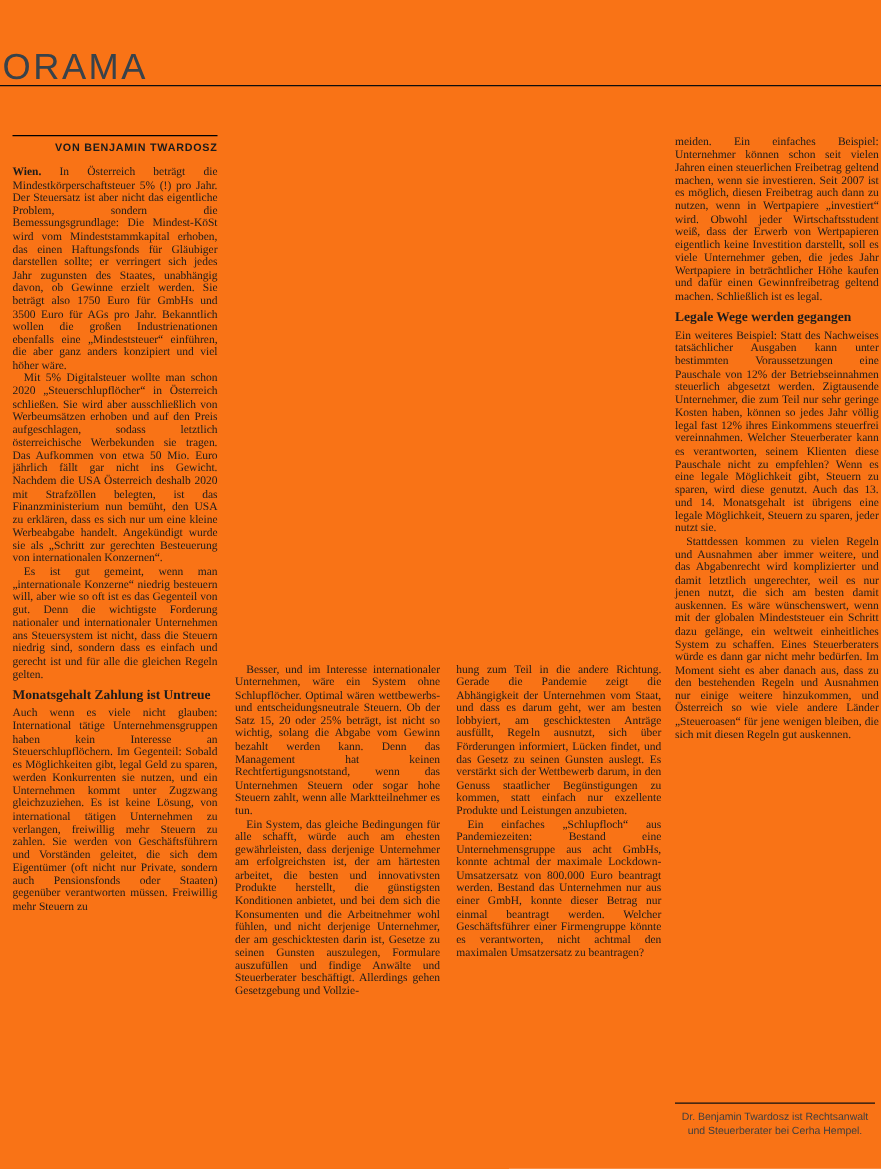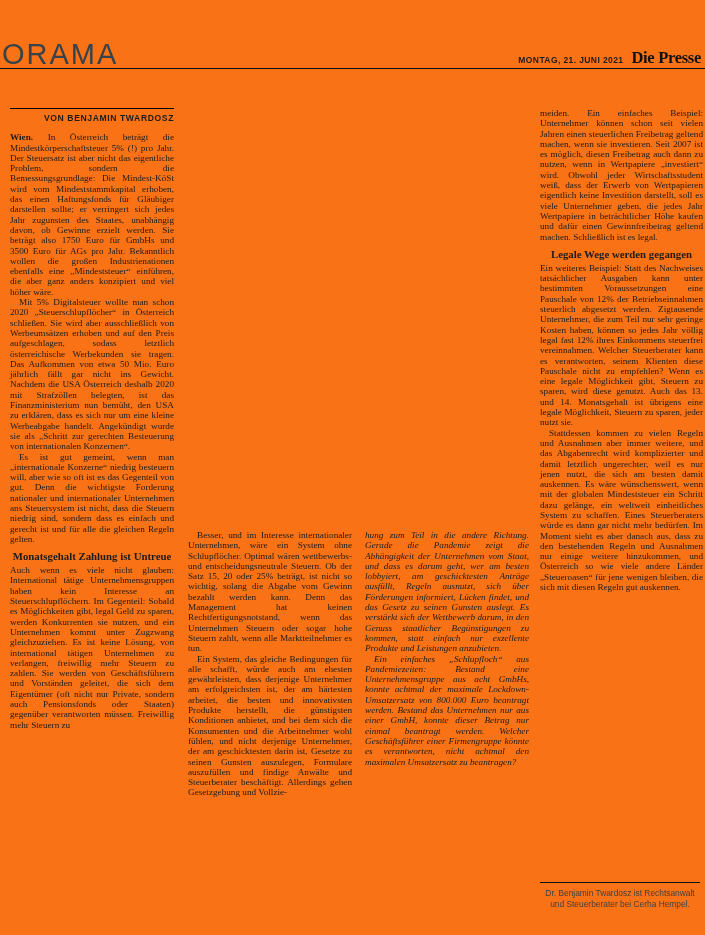--- a/index.html
+++ b/index.html
@@ -27,40 +27,36 @@
         line-height:18.5px;color:#1c3049;}
   .kicker{font-weight:bold;color:#2d7cb5;}
   
   .col{position:absolute;text-align:justify;font-size:9.2px;line-height:10.3px;}
   .col p{margin:0;hyphens:auto;}
   .col p.ind{text-indent:9px;}
   .byline{font-family:"Liberation Sans",sans-serif;font-weight:bold;font-size:8.6px;
         letter-spacing:.6px;border-top:1.5px solid #000;padding-top:4px;margin-bottom:9px;
         text-align:right;}
   .lead-in{font-weight:bold;}
-  .subhead{font-weight:bold;font-size:10.8px;line-height:12px;margin:6px 0 3px;text-align:center;}
+  .subhead{font-weight:bold;font-size:10.8px;line-height:12px;margin:6px 0 3px;text-align:left;}
   #col1{left:10px;top:108px;width:164px;}
   #col2{left:188px;top:530px;width:164px;}
-  #col3{left:365px;top:530px;width:164px;font-style:italic;}
+  #col3{left:365px;top:530px;width:164px;}
   #col4{left:540px;top:108px;width:163px;}
   
   .bio{position:absolute;left:540px;top:882px;width:160px;border-top:1.2px solid #111;
         padding-top:5px;font-family:"Liberation Sans",sans-serif;font-size:8.4px;
         line-height:11px;color:#3f3f3f;text-align:center;}
 </style>
 </head>
 <body>
 
 <div class="page">
 
   <div class="section-name">ORAMA</div>
-  <div class="date-masthead">
-    <span class="date">MONTAG, 21. JUNI 2021</span>
-    <span class="masthead">Die Presse</span>
-  </div>
   <div class="header-rule"></div>
 
 
   <div class="col" id="col1">
     <div class="byline">VON BENJAMIN TWARDOSZ</div>
     <p><span class="lead-in">Wien.</span><span> In Österreich beträgt die Mindestkörperschaftsteuer 5% (!) pro Jahr. Der Steuersatz ist aber nicht das eigentliche Problem, sondern die Bemessungsgrundlage: Die Mindest-KöSt wird vom Mindeststammkapital erhoben, das einen Haftungsfonds für Gläubiger darstellen sollte; er verringert sich jedes Jahr zugunsten des Staates, unabhängig davon, ob Gewinne erzielt werden. Sie beträgt also 1750 Euro für GmbHs und 3500 Euro für AGs pro Jahr. Bekanntlich wollen die großen Industrienationen ebenfalls eine „Mindeststeuer“ einführen, die aber ganz anders konzipiert und viel höher wäre.</span></p>
     <p class="ind">Mit 5% Digitalsteuer wollte man schon 2020 „Steuerschlupflöcher“ in Österreich schließen. Sie wird aber ausschließlich von Werbeumsätzen erhoben und auf den Preis aufgeschlagen, sodass letztlich österreichische Werbekunden sie tragen. Das Aufkommen von etwa 50 Mio. Euro jährlich fällt gar nicht ins Gewicht. Nachdem die USA Österreich deshalb 2020 mit Strafzöllen belegten, ist das Finanzministerium nun bemüht, den USA zu erklären, dass es sich nur um eine kleine Werbeabgabe handelt. Angekündigt wurde sie als „Schritt zur gerechten Besteuerung von internationalen Konzernen“.</p>
     <p class="ind">Es ist gut gemeint, wenn man „internationale Konzerne“ niedrig besteuern will, aber wie so oft ist es das Gegenteil von gut. Denn die wichtigste Forderung nationaler und internationaler Unternehmen ans Steuersystem ist nicht, dass die Steuern niedrig sind, sondern dass es einfach und gerecht ist und für alle die gleichen Regeln gelten.</p>
     <div class="subhead">Monatsgehalt Zahlung ist Untreue</div>
     <p>Auch wenn es viele nicht glauben: International tätige Unternehmensgruppen haben kein Interesse an Steuerschlupflöchern. Im Gegenteil: Sobald es Möglichkeiten gibt, legal Geld zu sparen, werden Konkurrenten sie nutzen, und ein Unternehmen kommt unter Zugzwang gleichzuziehen. Es ist keine Lösung, von international tätigen Unternehmen zu verlangen, freiwillig mehr Steuern zu zahlen. Sie werden von Geschäftsführern und Vorständen geleitet, die sich dem Eigentümer (oft nicht nur Private, sondern auch Pensionsfonds oder Staaten) gegenüber verantworten müssen. Freiwillig mehr Steuern zu</p>

